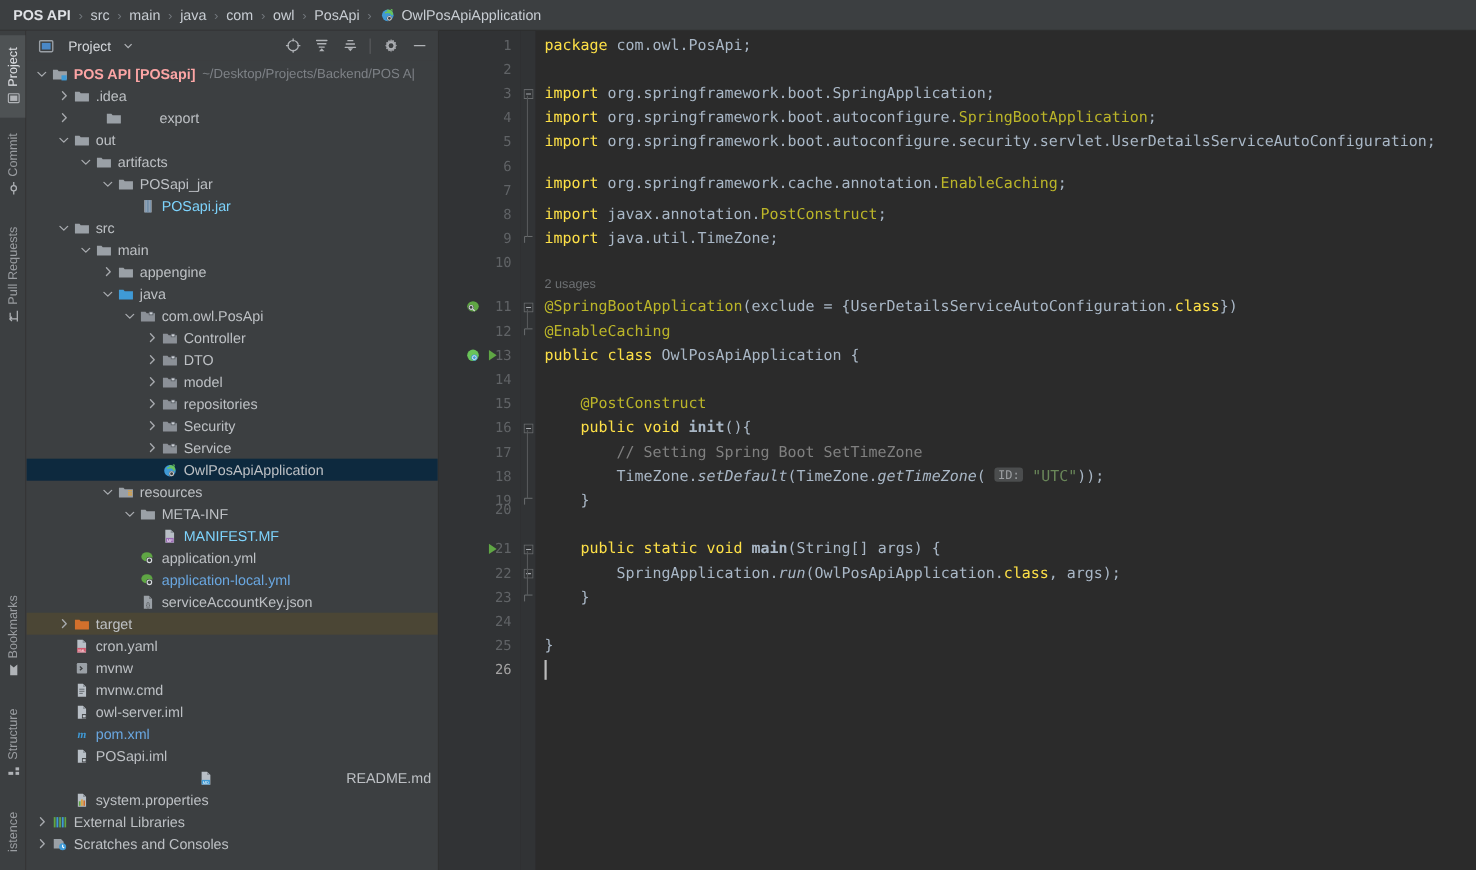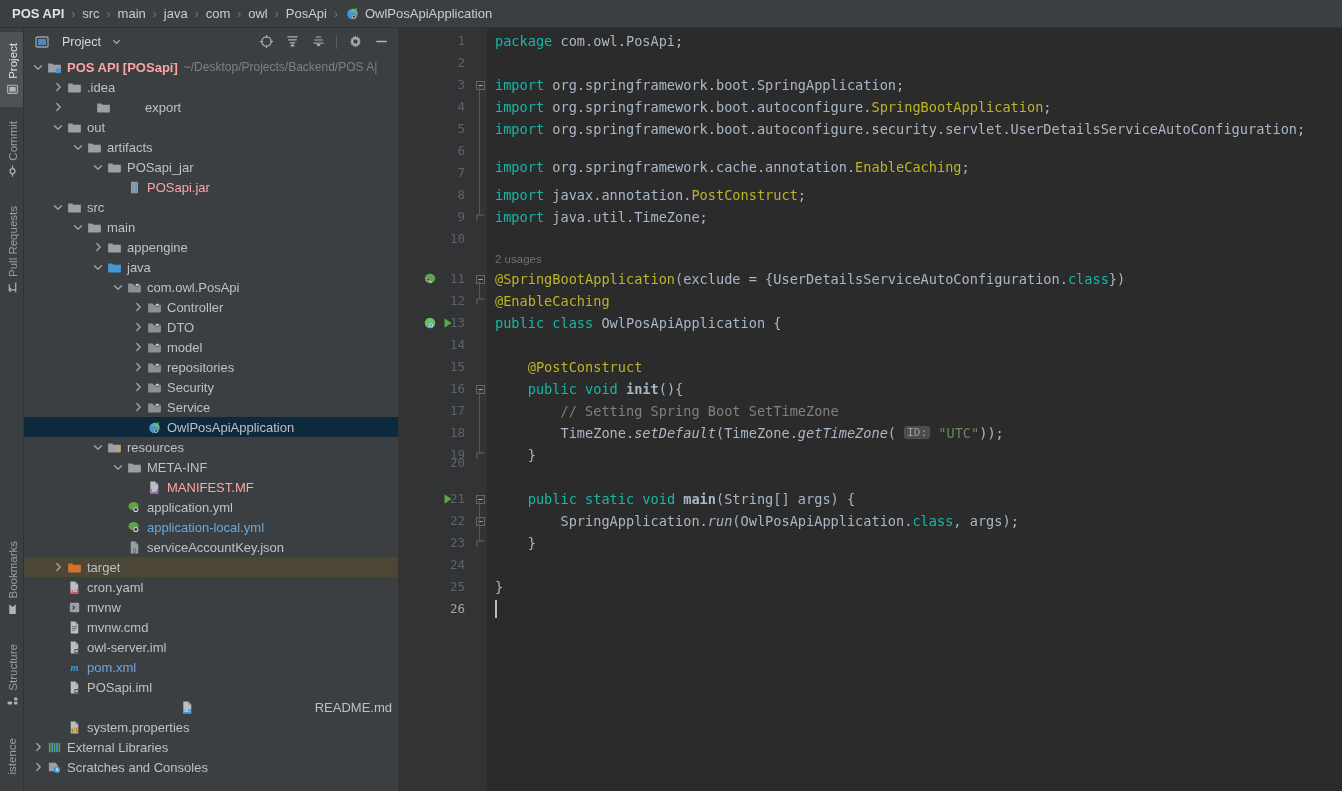--- a/index.html
+++ b/index.html
@@ -89,21 +89,21 @@
   .arrow {
     width: 11px; height: 11px; flex: none;
     display: flex; align-items: center; justify-content: center;
     margin-right: 3px;
   }
   .arrow svg { display: block; }
   .arrow.empty { visibility: hidden; }
   .ico { width: 16px; height: 16px; flex: none; margin-right: 5px; display: flex; align-items: center; justify-content: center; }
   .label { font-size: 13px; color: #bdc0c4; }
   .label.bold { font-weight: bold; color: #fca5a5; }
-  .label.red { color: #fca5a5; }
+  .label.red { color: #7dd3fc; }
   .label.blue { color: #6aa7e0; }
   .label.dim { color: #7d8186; font-size: 12px; margin-left: 6px; }
 
   
   .editor-area { flex: 1; display: flex; flex-direction: column; min-width: 0; background: #2b2b2b; }
   .tab-bar {
     height: 27px; min-height: 27px;
     background: #3c3f41;
     display: flex; align-items: flex-end;
   }
@@ -149,21 +149,21 @@
   .fold-line { position: absolute; left: 6px; width: 1px; background: #555759; }
 
   .cline {
     position: absolute; left: 8px;
     height: 22px; line-height: 22px;
     font-family: "DejaVu Sans Mono", monospace;
     font-size: 13.6px;
     white-space: pre;
     color: #a9b7c6;
   }
-  .k { color: #14b8a6; margin-top: 12px; }      
+  .k { color: #fde047; margin-top: 12px; }      
   .an { color: #bbb529; }     
   .cm { color: #808080; }     
   .st { color: #6a8759; }     
   .pl { color: #a9b7c6; }     
   .wb { color: #a9b7c6; font-weight: bold; }
   .it { font-style: italic; }
   .hint {
     display: inline-block;
     background: #4b4d4e; color: #9b9ea1;
     border-radius: 3px;

